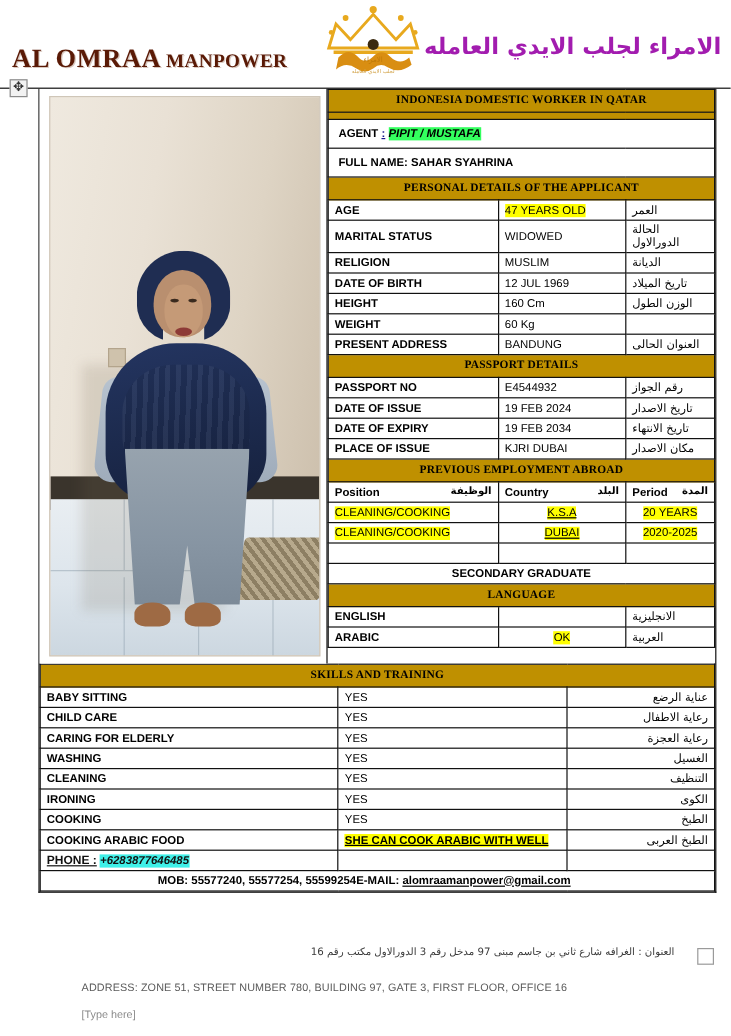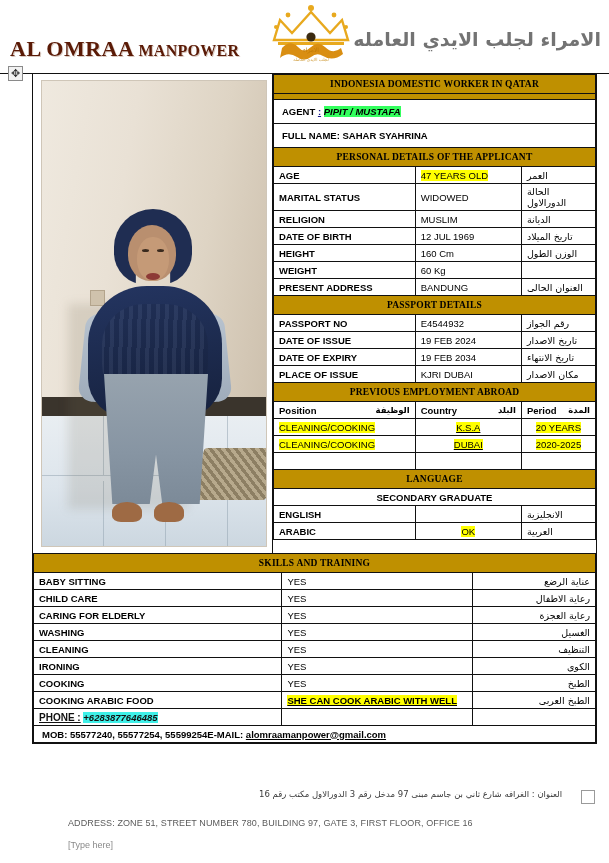--- a/index.html
+++ b/index.html
@@ -28,21 +28,21 @@
     white-space: nowrap;
     text-shadow: 1px 1px 0 rgba(120,60,30,0.28);
   }
   .brand-en .b1 { font-size: 22px; font-weight: bold; letter-spacing: .5px; }
   .brand-en .b2 { font-size: 16px; font-weight: bold; letter-spacing: .3px; }
 
   .brand-ar {
     position: absolute; right: 8px; top: 28px;
     font-family: "DejaVu Sans", sans-serif;
     font-size: 19px; font-weight: bold;
-    color: #737373;
+    color: #a21caf;
     direction: rtl;
     white-space: nowrap;
   }
 
   .logo {
     position: absolute; left: 252px; top: 2px;
     width: 118px; height: 62px;
   }
 
   
@@ -252,21 +252,21 @@
   .phone-row td { height: 19px; }
   .phone-lbl {
     font-weight: bold; font-size: 10px;
     text-decoration: underline; color: #111;
   }
   .contact-row td {
     height: 22px;
     font-weight: bold; font-size: 12px;
     padding: 2px 8px !important;
   }
-  .contact-inner { display: flex; justify-content: flex-start; padding-right: 22px; }
+  .contact-inner { display: flex; justify-content: center; padding-right: 22px; }
 
   
   .foot-ar {
     position: absolute; left: 22px; top: 789px; width: 540px;
     text-align: right; direction: rtl;
     font-family: "DejaVu Sans", sans-serif;
     font-size: 8.5px; color: #3a3a3a;
   }
   .foot-addr {
     position: absolute; left: 68px; top: 818px;
@@ -466,26 +466,26 @@
               <td class="ctr"><span class="hl-yellow uline">DUBAI</span></td>
               <td class="ctr"><span class="hl-yellow">2020-2025</span></td>
             </tr>
             <tr>
               <td></td>
               <td class="ctr"></td>
               <td class="ctr"></td>
             </tr>
 
             <tr>
+              <td colspan="3" class="ctr" style="font-weight:bold;">SECONDARY GRADUATE</td>
+            </tr>
+
+            <tr>
                 <td colspan="3" class="band">LANGUAGE</td>
               </tr>
-
-            <tr>
-              <td colspan="3" class="ctr" style="font-weight:bold;">SECONDARY GRADUATE</td>
-            </tr>
             <tr>
               <td class="kv-label">ENGLISH</td>
               <td class="kv-val ctr"></td>
               <td class="kv-ar">الانجليزية</td>
             </tr>
             <tr>
               <td class="kv-label">ARABIC</td>
               <td class="kv-val ctr"><span class="hl-yellow">OK</span></td>
               <td class="kv-ar">العربية</td>
             </tr>

